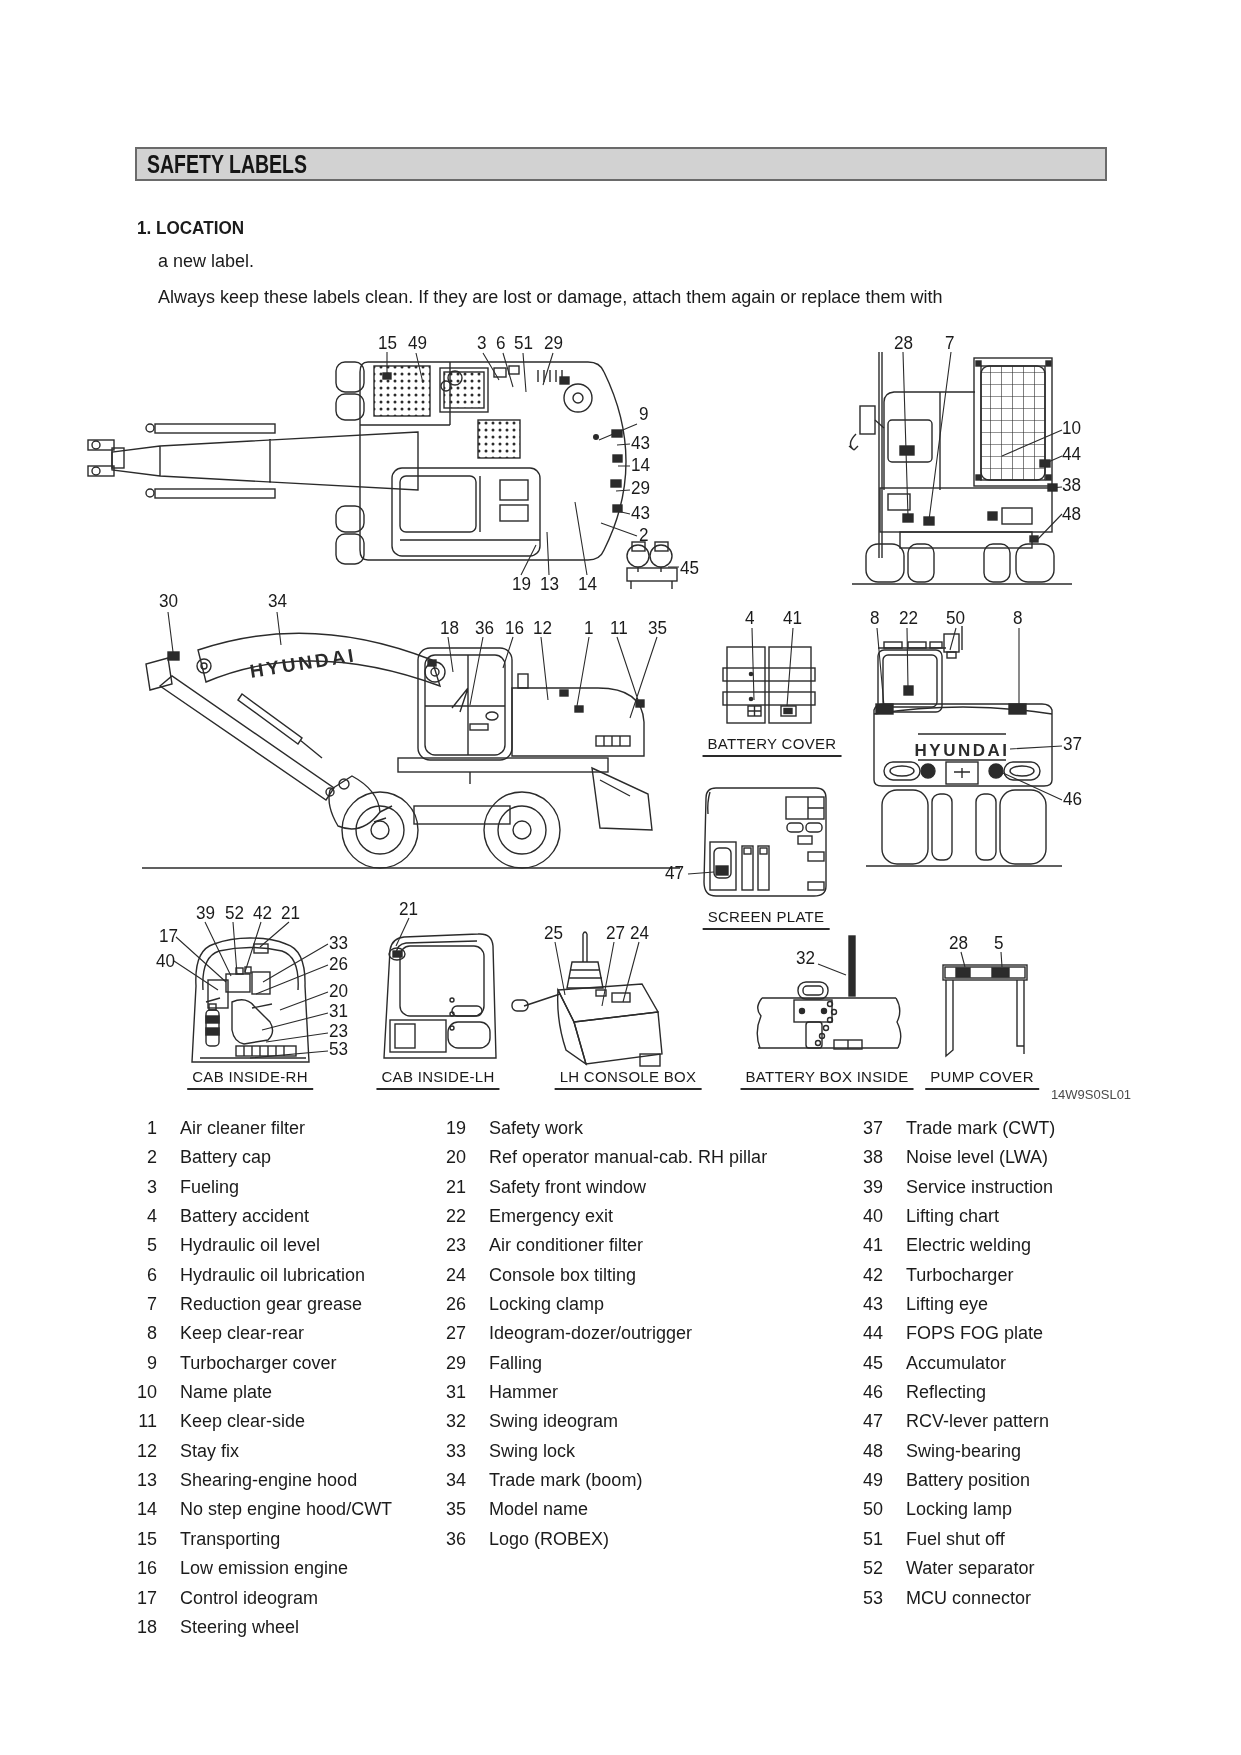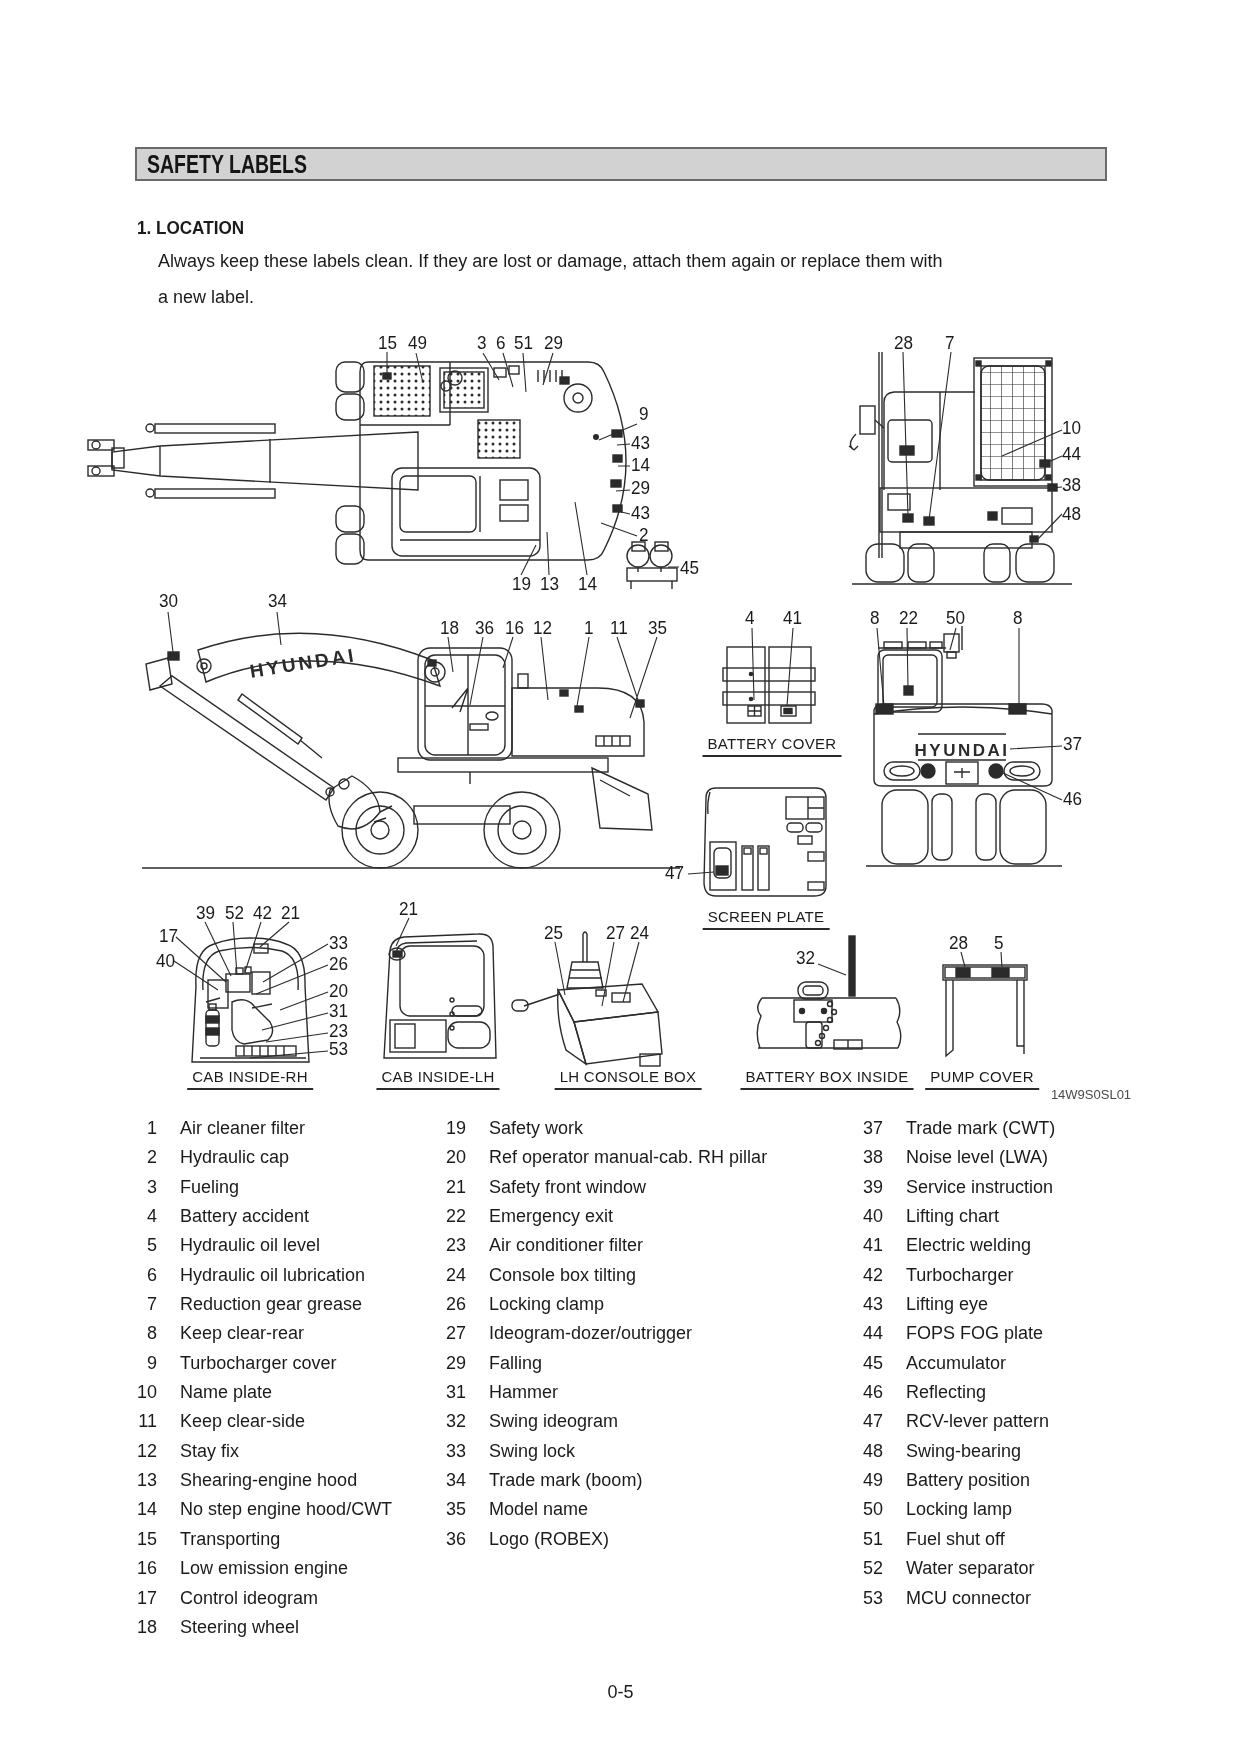--- a/index.html
+++ b/index.html
@@ -33,22 +33,22 @@
 
 <div class="page">
 
   <div class="titlebar">
     <span class="t">SAFETY LABELS</span>
   </div>
 
   <div class="heading">1.  LOCATION</div>
 
   <div class="intro">
+    <span style="display:block;">a new label.</span>
     <span style="display:block;">Always keep these labels clean.  If they are lost or damage, attach them again or replace them with</span>
-    <span style="display:block;">a new label.</span>
   </div>
 
   <div class="fig">
 
     <svg width="1241" height="782" viewBox="0 330 1241 782">
       <defs>
         <pattern id="dots" width="7" height="7" patternUnits="userSpaceOnUse">
           <circle cx="3" cy="3" r="1.5" fill="#2b2b2b"></circle>
         </pattern>
         <pattern id="grid12" width="11" height="12" patternUnits="userSpaceOnUse">
@@ -415,21 +415,21 @@
     <span class="cap" style="left:438px;top:738px">CAB INSIDE-LH</span>
     <span class="cap" style="left:628px;top:738px">LH CONSOLE BOX</span>
     <span class="cap" style="left:827px;top:738px">BATTERY BOX INSIDE</span>
     <span class="cap" style="left:982px;top:738px">PUMP COVER</span>
 
     <span class="code">14W9S0SL01</span>
   </div>
 
   <div class="legend-col" id="legend-col-1" style="left:131px;">
       <div class="lrow"><span class="lnum">1</span><span class="llab">Air cleaner filter</span></div>
-      <div class="lrow"><span class="lnum">2</span><span class="llab">Hydraulic cap</span></div>
+      <div class="lrow"><span class="lnum">2</span><span class="llab">Battery cap</span></div>
       <div class="lrow"><span class="lnum">3</span><span class="llab">Fueling</span></div>
       <div class="lrow"><span class="lnum">4</span><span class="llab">Battery accident</span></div>
       <div class="lrow"><span class="lnum">5</span><span class="llab">Hydraulic oil level</span></div>
       <div class="lrow"><span class="lnum">6</span><span class="llab">Hydraulic oil lubrication</span></div>
       <div class="lrow"><span class="lnum">7</span><span class="llab">Reduction gear grease</span></div>
       <div class="lrow"><span class="lnum">8</span><span class="llab">Keep clear-rear</span></div>
       <div class="lrow"><span class="lnum">9</span><span class="llab">Turbocharger cover</span></div>
       <div class="lrow"><span class="lnum">10</span><span class="llab">Name plate</span></div>
       <div class="lrow"><span class="lnum">11</span><span class="llab">Keep clear-side</span></div>
       <div class="lrow"><span class="lnum">12</span><span class="llab">Stay fix</span></div>
@@ -470,14 +470,13 @@
       <div class="lrow"><span class="lnum">46</span><span class="llab">Reflecting</span></div>
       <div class="lrow"><span class="lnum">47</span><span class="llab">RCV-lever pattern</span></div>
       <div class="lrow"><span class="lnum">48</span><span class="llab">Swing-bearing</span></div>
       <div class="lrow"><span class="lnum">49</span><span class="llab">Battery position</span></div>
       <div class="lrow"><span class="lnum">50</span><span class="llab">Locking lamp</span></div>
       <div class="lrow"><span class="lnum">51</span><span class="llab">Fuel shut off</span></div>
       <div class="lrow"><span class="lnum">52</span><span class="llab">Water separator</span></div>
       <div class="lrow"><span class="lnum">53</span><span class="llab">MCU connector</span></div>
     </div>
 
-  <div class="pagenum">0-5</div>
 </div>
 
 </body></html>

